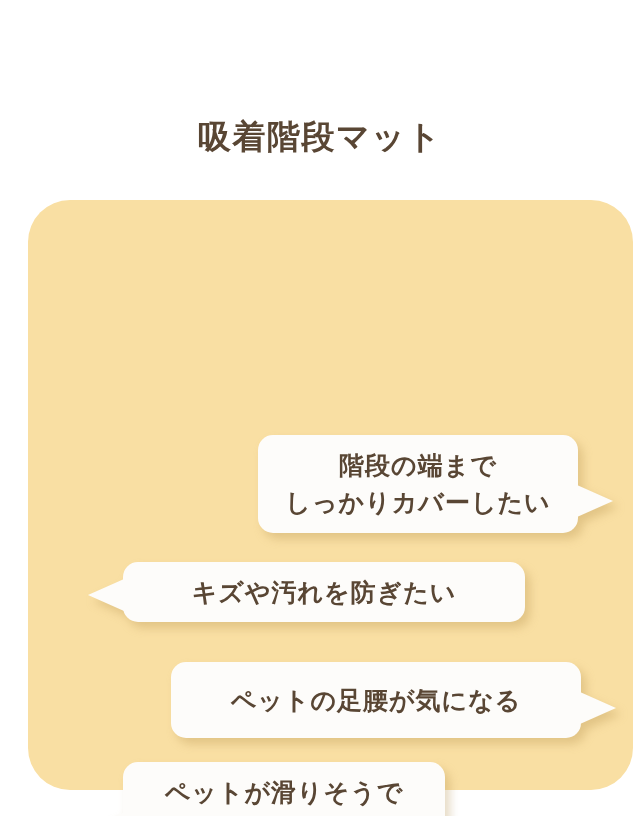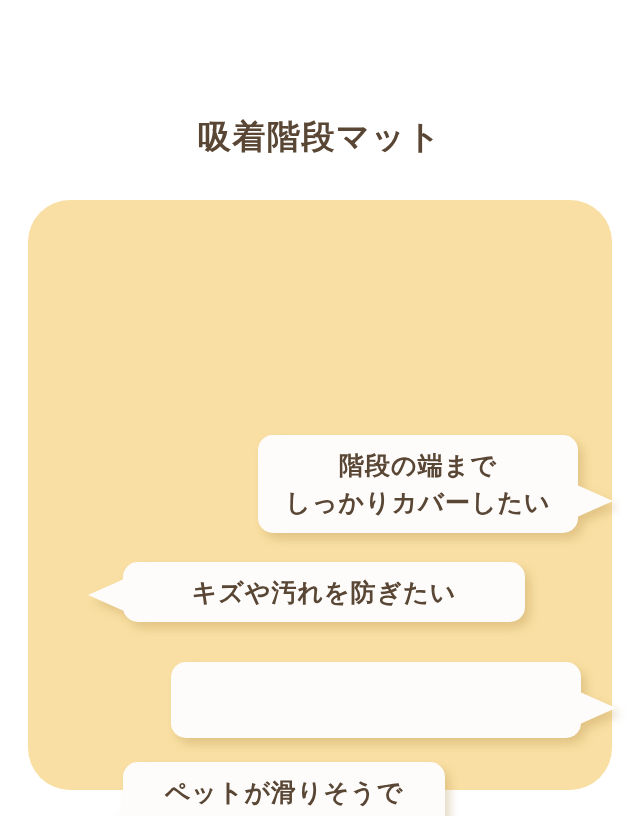--- a/index.html
+++ b/index.html
@@ -35,20 +35,21 @@
 
   
   .panel {
     position: absolute;
     left: 28px;
     top: 200px;
     width: 584px;
     height: 590px;
     background: #f9dfa3;
     border-radius: 42px;
+    padding-left: 21px;
   }
 
   
   .bubble {
     position: absolute;
     background: #fdfcfa;
     border-radius: 15px;
     box-sizing: border-box;
     display: flex;
     align-items: center;
@@ -111,20 +112,21 @@
 しっかりカバーしたい</span>
     <span class="tail tail-right"></span>
   </div>
 
   <div class="bubble" id="bubble-2">
     <span class="bubble-text">キズや汚れを防ぎたい</span>
     <span class="tail tail-left"></span>
   </div>
 
   <div class="bubble" id="bubble-3">
+    <span class="bubble-text">ペットの足腰が気になる</span>
     <span class="tail tail-right"></span>
   </div>
 
   <div class="bubble" id="bubble-4">
     <span class="bubble-text">ペットが滑りそうで
 ドキッとした</span>
     <span class="tail tail-left"></span>
   </div>
 
 </div>

